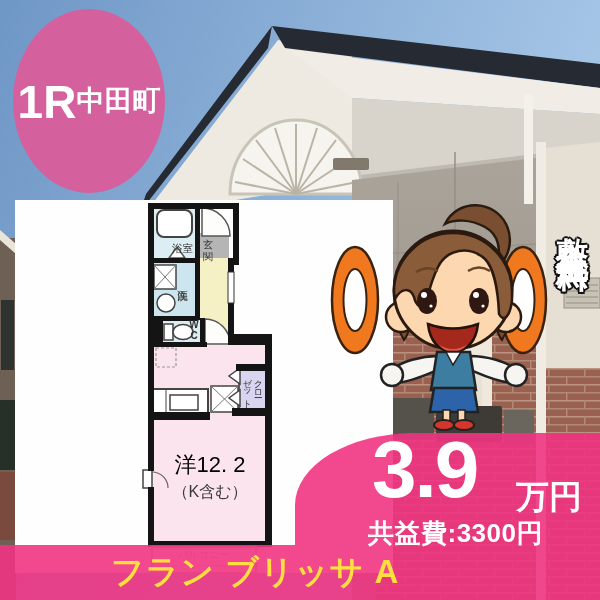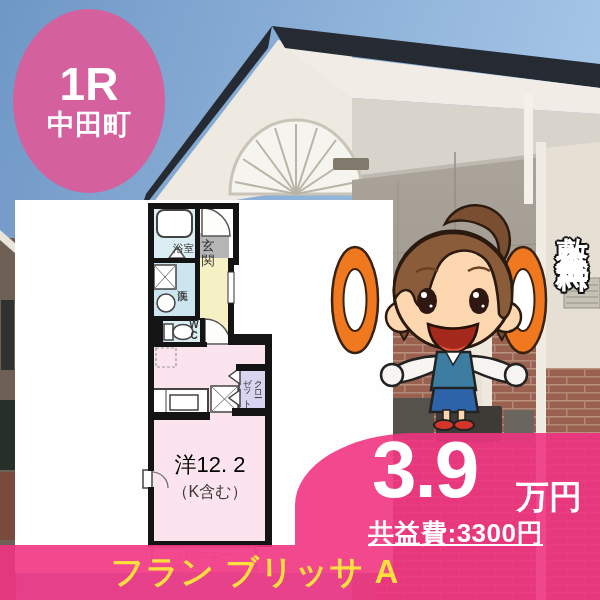--- a/index.html
+++ b/index.html
@@ -6,38 +6,38 @@
     font-family:"Liberation Sans","DejaVu Sans",sans-serif;}
   #stage{position:relative;width:600px;height:600px;overflow:hidden;background:#7ea2cf;}
   .abs{position:absolute;}
   svg{display:block;}
   
   #panel{left:15px;top:200px;width:378px;height:373px;background:#fefefe;}
   .plan-label{position:absolute;color:#333;line-height:1.15;}
   .vtext{writing-mode:vertical-rl;text-orientation:upright;}
   
   #badge{left:13px;top:9px;width:152px;height:184px;border-radius:50%;
-    background:#d4619e;display:flex;flex-direction:column;align-items:center;
+    background:#d4619e;display:flex;align-items:center;
     justify-content:center;text-align:center;color:#fff;font-weight:bold;}
   #badge .l1{font-size:46px;line-height:1.0;margin-top:2px;}
   #badge .l2{font-size:28px;line-height:1.3;margin-top:0;}
   #badge .l3{font-size:32px;line-height:1.2;color:#ffe63e;}
   
   #vpromo{left:549px;top:212px;width:40px;height:225px;font-size:33px;font-weight:bold;
     color:#fff;letter-spacing:4px;line-height:1.0;
     writing-mode:vertical-rl;text-orientation:upright;
     text-shadow:2px 0 0 #111,-2px 0 0 #111,0 2px 0 #111,0 -2px 0 #111,
       1.5px 1.5px 0 #111,-1.5px 1.5px 0 #111,1.5px -1.5px 0 #111,-1.5px -1.5px 0 #111;}
   
   #banner{left:295px;top:433px;width:305px;height:112px;
     background:rgba(240,52,130,0.90);border-top-left-radius:120px 72px;}
   #band{left:0;top:545px;width:600px;height:55px;background:rgba(240,52,130,0.90);}
   #rent{left:372px;top:430px;font-size:80px;font-weight:bold;color:#fff;letter-spacing:-2px;line-height:1.0;}
   #rentunit{left:487px;top:475px;font-size:33px;font-weight:bold;color:#fff;margin-left:29px;}
-  #fee{left:368px;top:516px;font-size:26px;font-weight:bold;color:#fff;letter-spacing:0.5px;text-decoration:underline;}
+  #fee{left:368px;top:516px;font-size:26px;font-weight:bold;color:#fff;letter-spacing:0.5px;}
   #propname{left:105px;top:550px;width:300px;text-align:center;
     font-size:33px;font-weight:bold;color:#ffdf3d;letter-spacing:1px;}
 </style>
 </head>
 <body>
 
 <div id="stage">
 
   <svg class="abs" style="left:0;top:0" width="600" height="600" viewBox="0 0 600 600">
     <defs>
@@ -181,22 +181,22 @@
       <rect x="232" y="408" width="40" height="8"></rect>
     </g>
     <rect x="228" y="272" width="6" height="31" fill="#fff" stroke="#333" stroke-width="1"></rect>
 
     <g>
       <rect x="152" y="547" width="104" height="26" fill="none" stroke="#bbb" stroke-width="2"></rect>
       <line x1="152" y1="566" x2="256" y2="566" stroke="#ccc"></line>
     </g>
   </svg>
 
-  <div class="abs plan-label" style="left:164px;top:242px;width:30px;text-align:right;font-size:10.5px;">浴室</div>
-  <div class="abs plan-label" style="left:200px;top:239px;width:16px;text-align:center;font-size:13px;color:#2a2a2a;">玄関</div>
+  <div class="abs plan-label" style="left:172px;top:242px;width:30px;text-align:left;font-size:10.5px;">浴室</div>
+  <div class="abs plan-label" style="left:200px;top:239px;width:16px;text-align:center;font-size:10px;color:#2a2a2a;">玄関</div>
   <div class="abs plan-label vtext" style="left:177px;top:282px;font-size:10.5px;">洗面</div>
   <div class="abs plan-label vtext" style="left:188px;top:319px;font-size:10px;font-weight:bold;">WC</div>
   <div class="abs plan-label vtext" style="left:253px;top:373px;font-size:9px;">クロー</div>
   <div class="abs plan-label vtext" style="left:242px;top:373px;font-size:9px;">ゼット</div>
   <div class="abs plan-label" style="left:150px;top:452px;width:120px;text-align:center;font-size:22px;color:#000000;">洋12. 2</div>
   <div class="abs plan-label" style="left:150px;top:483px;width:120px;text-align:center;font-size:16px;color:#3a3a3a;">（K含む）</div>
   <div class="abs plan-label" style="left:150px;top:549px;width:108px;text-align:center;font-size:10px;color:#b3abab;">バルコニー</div>
 
   <svg class="abs" style="left:0;top:0" width="600" height="600" viewBox="0 0 600 600">
     <g>

